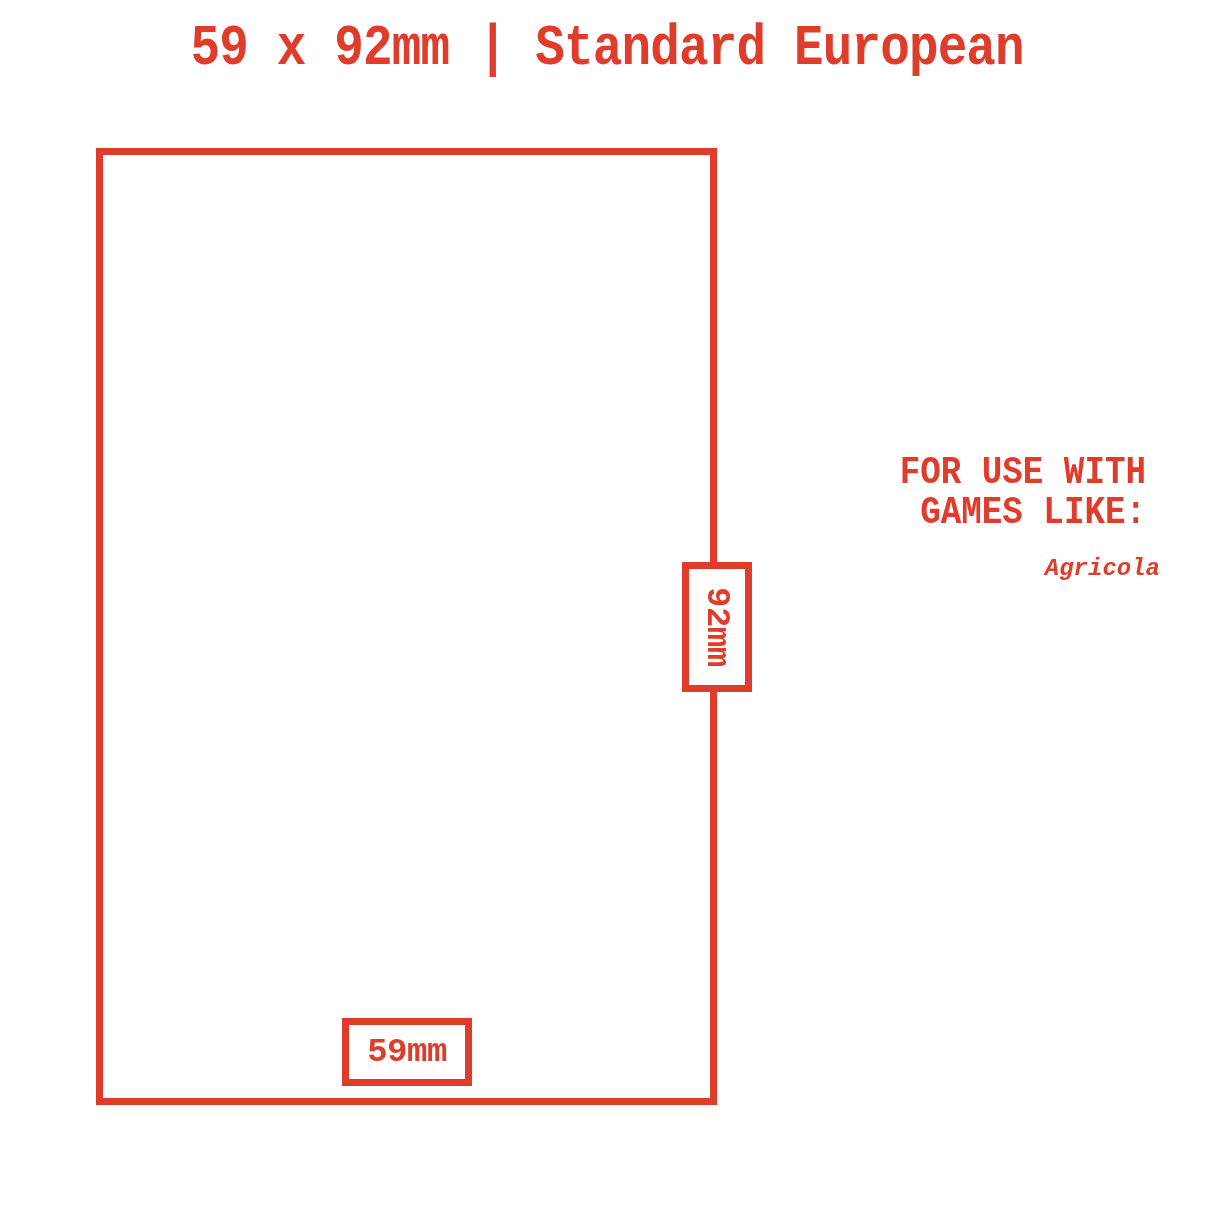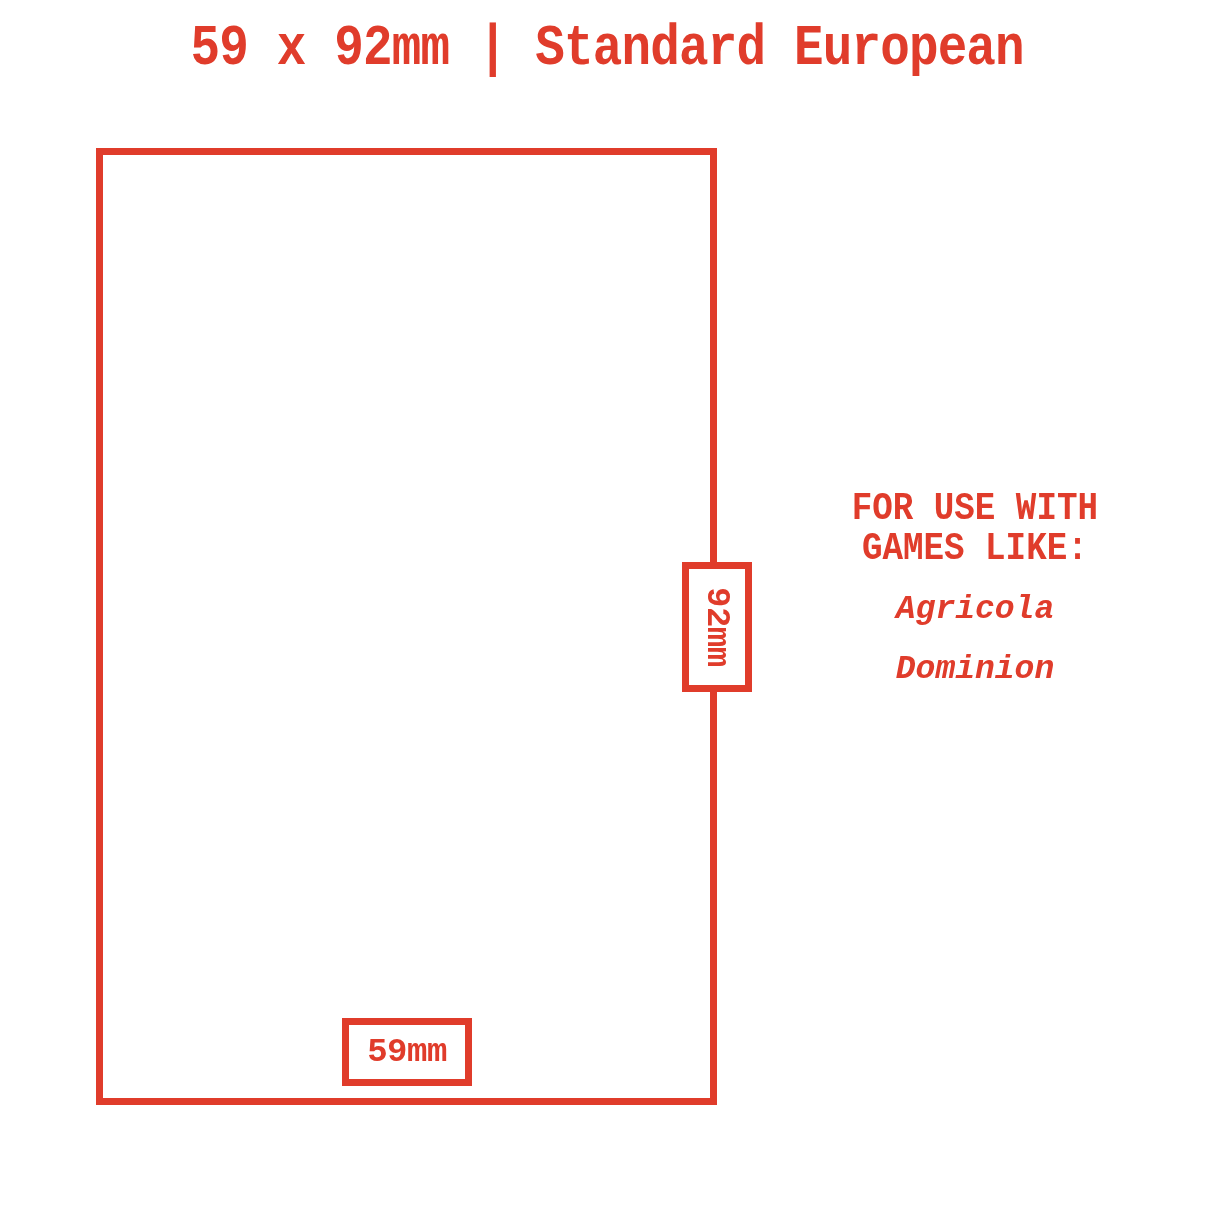--- a/index.html
+++ b/index.html
@@ -55,39 +55,39 @@
   .dim-height .vtext {
     writing-mode: vertical-rl;
     text-orientation: mixed;
   }
   .dim-width {
     left: 342px; top: 1018px;
     width: 130px; height: 68px;
   }
   .info {
     position: absolute;
-    left: 790px; top: 489px;
+    left: 790px; top: 453px;
     width: 370px;
-    text-align: center;
+    text-align: right;
   }
   .info-heading {
     font-weight: bold;
     font-size: 38px;
     line-height: 1.04;
     white-space: nowrap;
   }
   .heading-scale {
     display: inline-block;
     transform: scaleX(0.9);
     transform-origin: 50% 50%;
   }
   .game {
     font-weight: bold;
     font-style: italic;
-    font-size: 33px;
+    font-size: 24px;
     margin-top: 23px;
   }
   .game:first-of-type { margin-top: 30px; }
 </style>
 </head>
 <body>
 
 <div class="canvas">
 
   <div class="title">
@@ -105,16 +105,15 @@
   </div>
 
   <div class="info">
     <div class="info-heading">
       <span class="heading-scale">
         <span>FOR USE WITH</span><br>
         <span>GAMES LIKE:</span>
       </span>
     </div>
     <div class="game">Agricola</div>
-    <div class="game">Dominion</div>
   </div>
 
 </div>
 
 </body></html>

